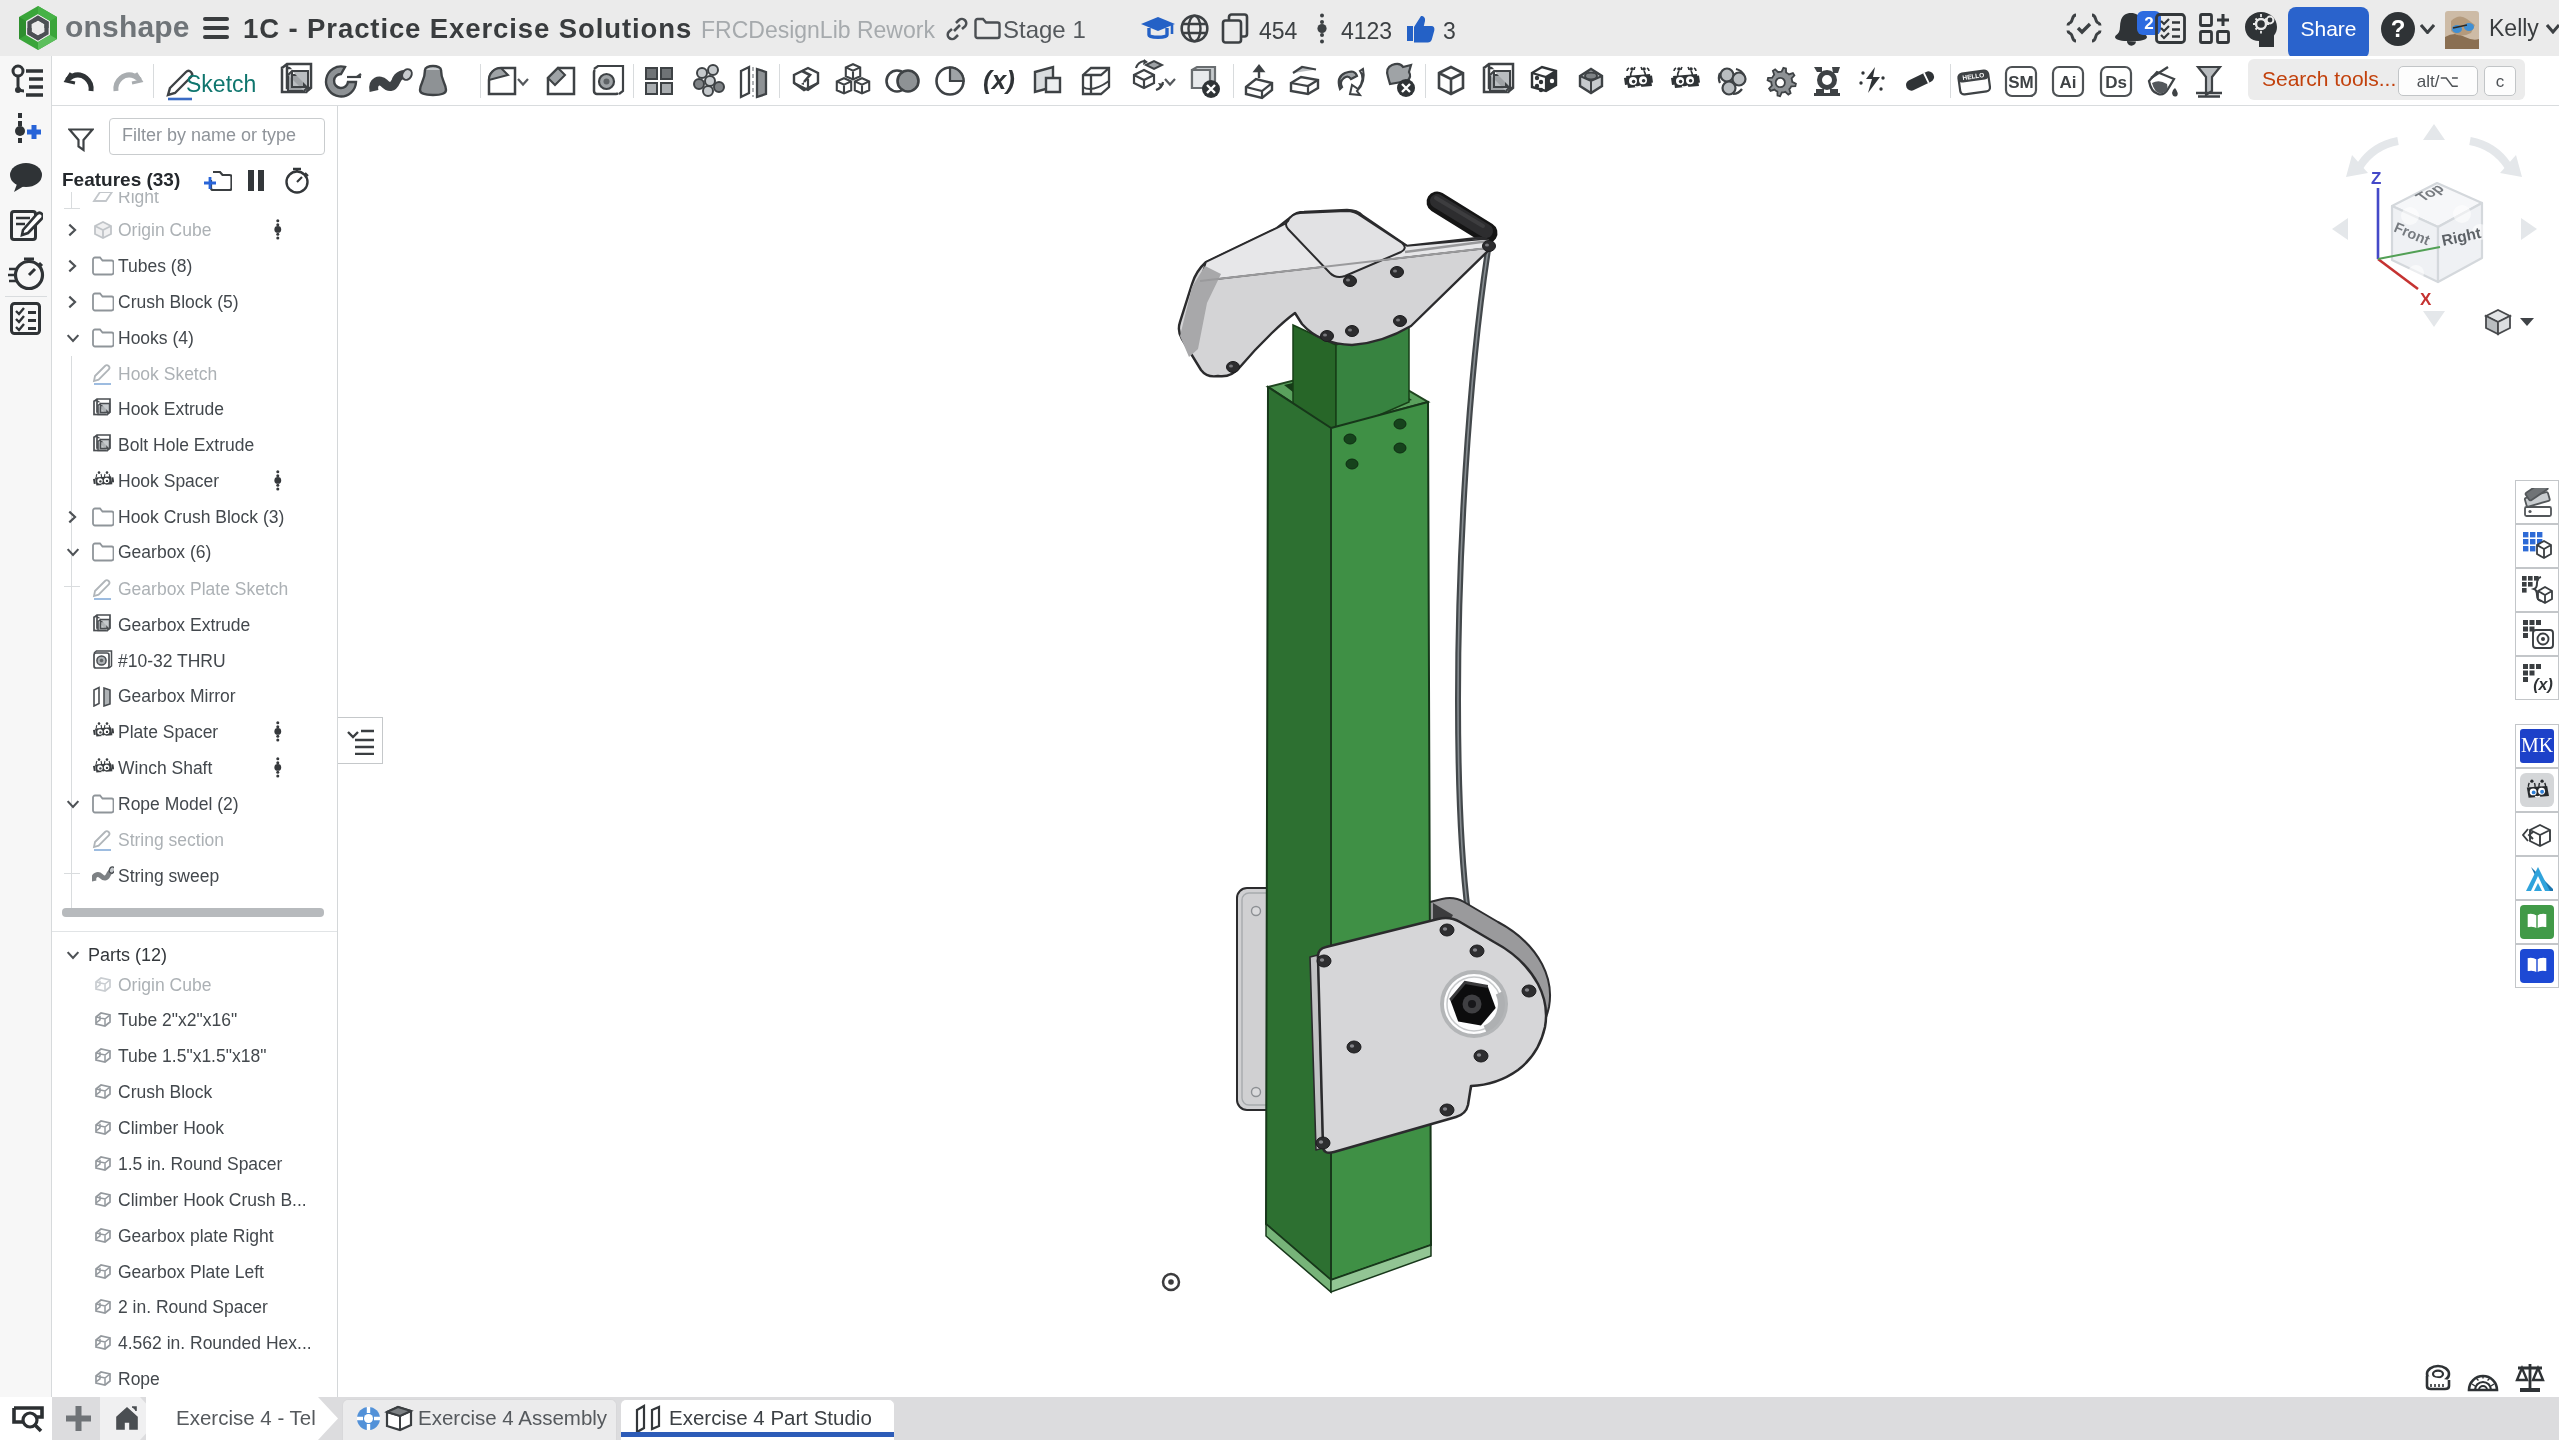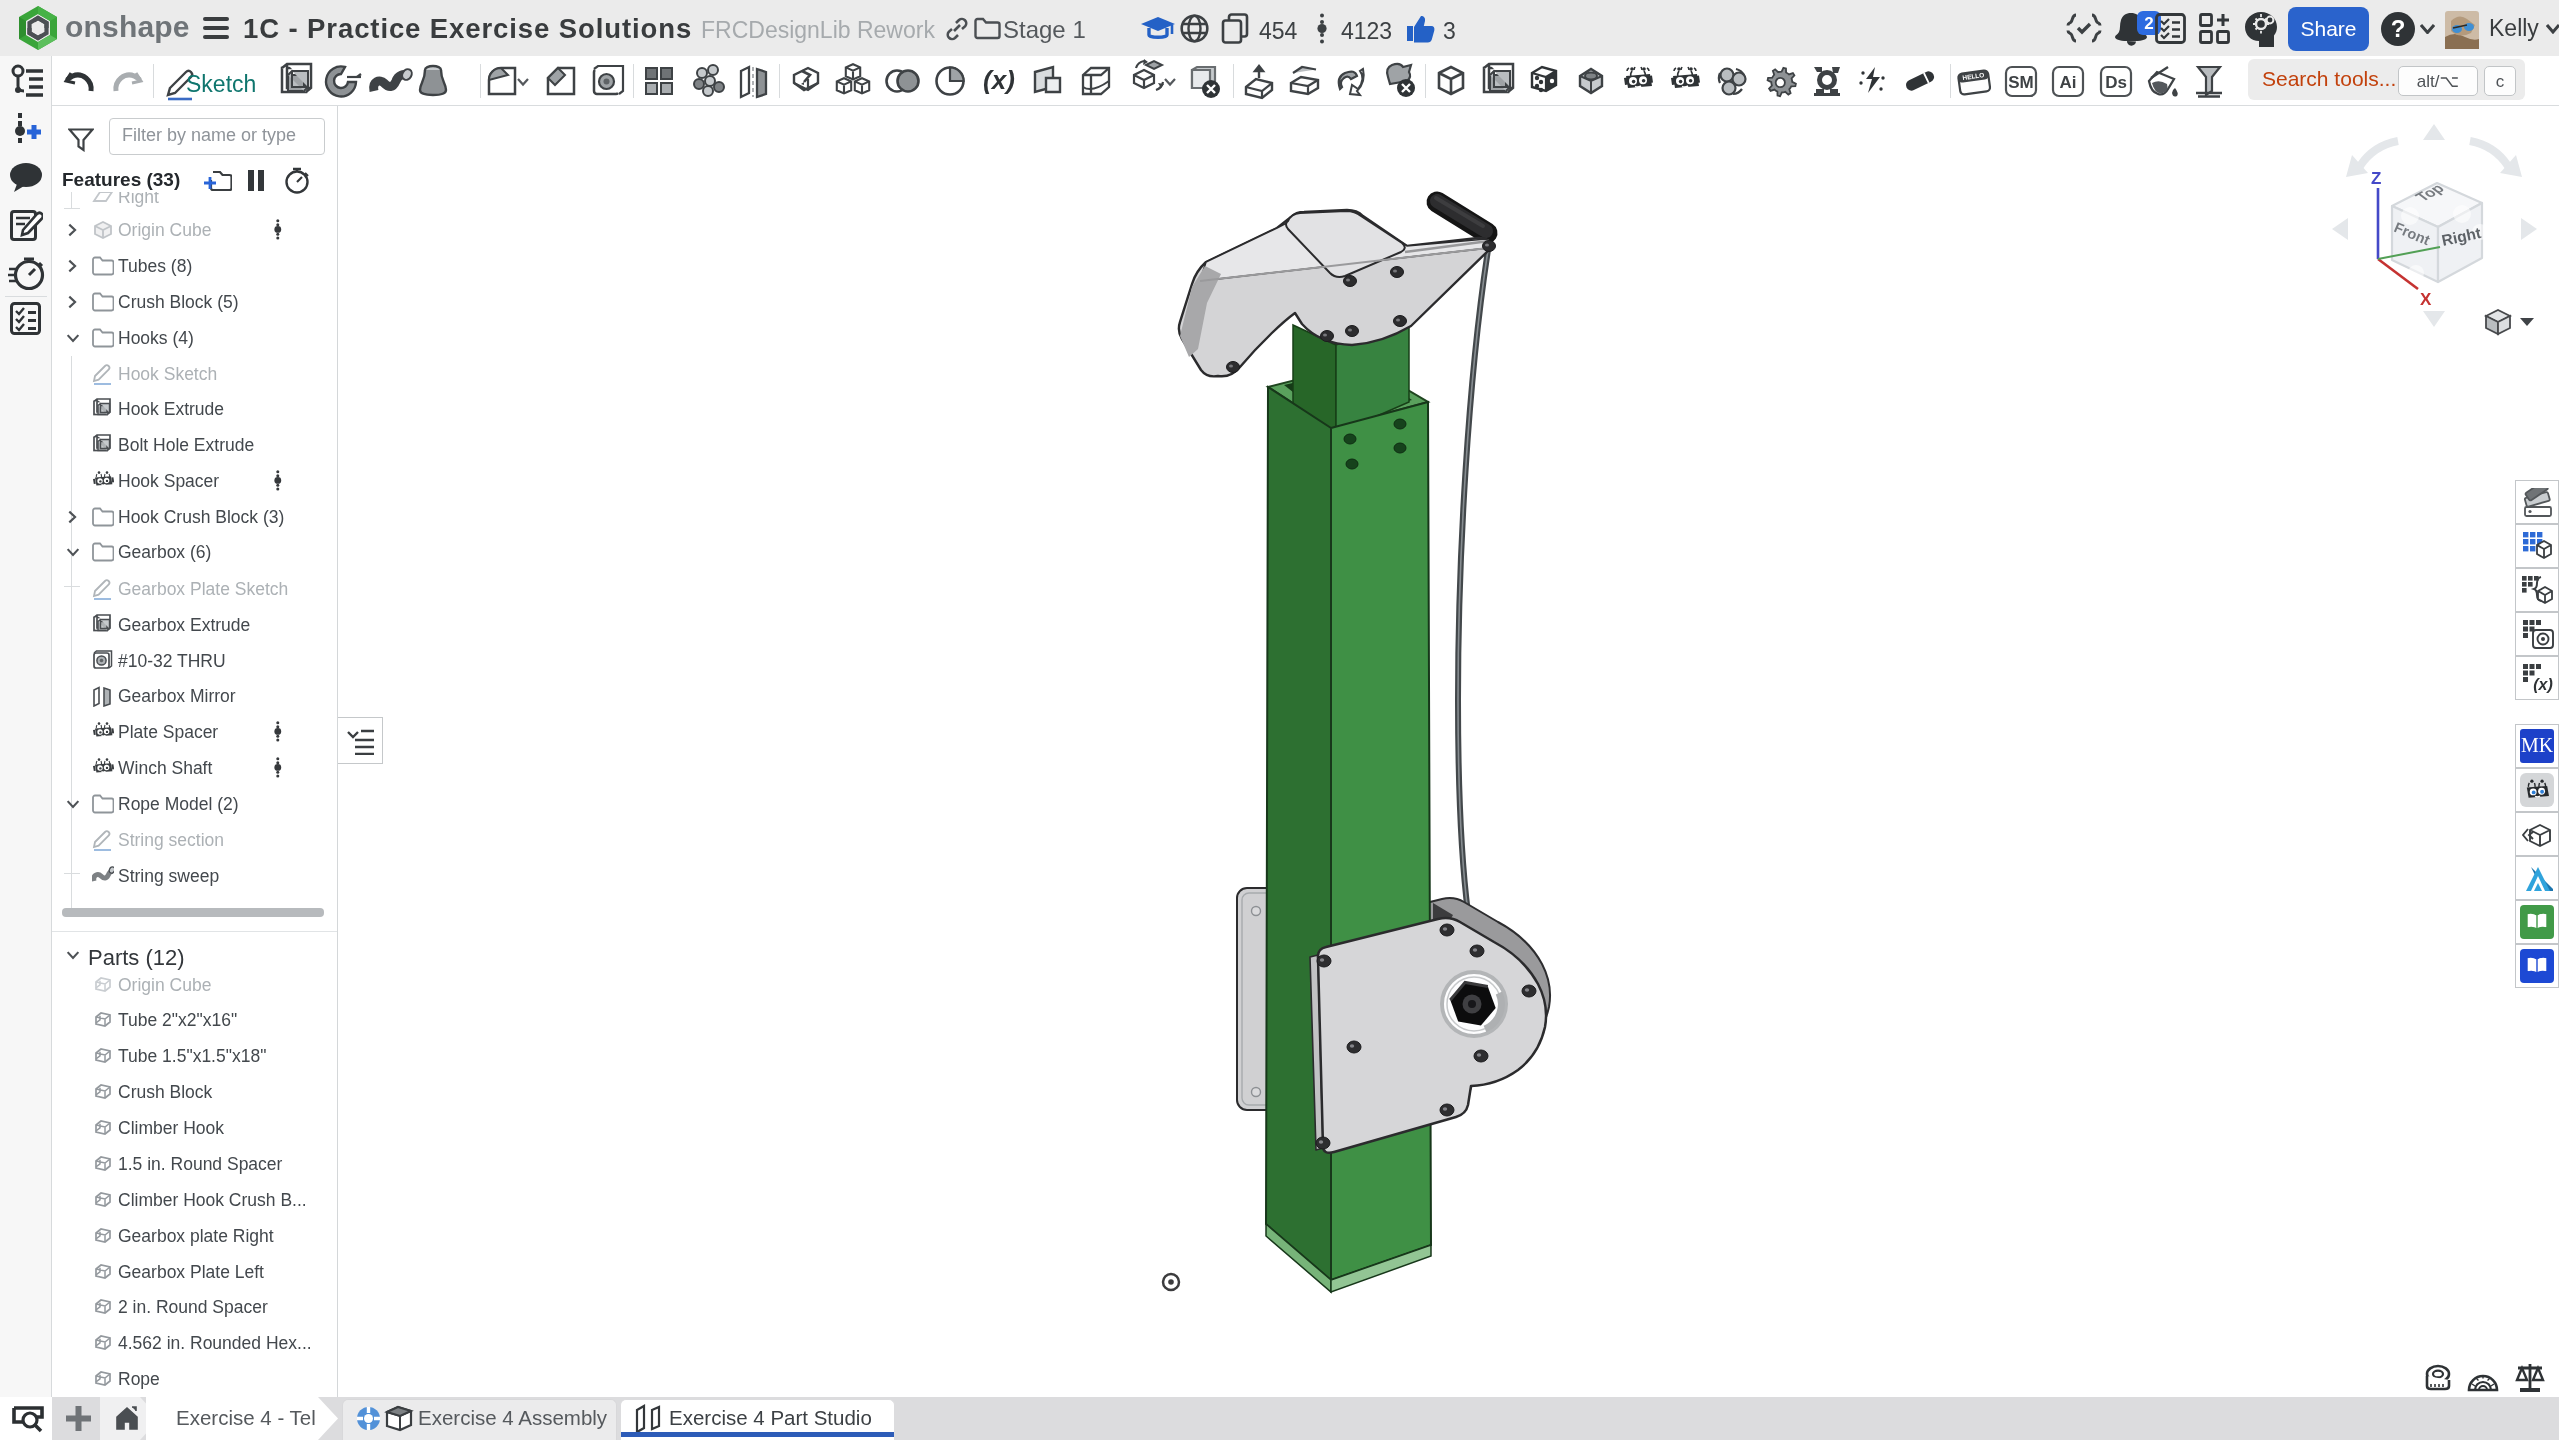--- a/index.html
+++ b/index.html
@@ -269,21 +269,21 @@
       <rect x="1.5" y="18.5" width="11" height="11" rx="1.5" fill="none" stroke="#33373a" stroke-width="2.8"></rect>
       <rect x="18.5" y="18.5" width="11" height="11" rx="1.5" fill="none" stroke="#33373a" stroke-width="2.8"></rect>
       <path d="M24 1 v12 M18 7 h12" stroke="#33373a" stroke-width="3"></path>
     </svg>
     <svg class="abs" style="left:2243px;top:11px" width="36" height="37" viewBox="0 0 36 37">
       <path d="M16 36 v-6 c-8 0 -14 -6 -14 -14 C2 8 9 1 18 1 c9 0 16 6.5 16 15 c0 3 -1 6 -3 8.5 L31 36 Z" fill="#2f3336"></path>
       <circle cx="18" cy="13" r="5" fill="none" stroke="#e9e9e9" stroke-width="2.4"></circle>
       <circle cx="27" cy="9" r="3.4" fill="none" stroke="#e9e9e9" stroke-width="2"></circle>
       <path d="M18 6 v-3 M23 13 h3 M13 13 h-3 M18 20 v2.5 M14.5 9.5 l-2 -2 M21.5 9.5 l2 -2 M14.5 16.5 l-2 2" stroke="#e9e9e9" stroke-width="1.8"></path>
     </svg>
-    <div class="abs" style="left:2288px;top:7px;width:81px;height:44px;background:#2a63cc;border-radius:8px;text-align:center;line-height:44px;font-size:21px;color:#fff">Share</div>
+    <div class="abs" style="left:2288px;top:7px;width:81px;height:52px;background:#2a63cc;border-radius:8px;text-align:center;line-height:44px;font-size:21px;color:#fff">Share</div>
     <svg class="abs" style="left:2380px;top:11px" width="36" height="36" viewBox="0 0 36 36">
       <circle cx="18" cy="18" r="17" fill="#2f3336"></circle>
       <text x="18" y="26" font-size="24" font-weight="bold" fill="#fff" text-anchor="middle">?</text>
     </svg>
     <svg class="abs" style="left:2420px;top:24px" width="15" height="10" viewBox="0 0 15 10">
         <path d="M1 1 L7.5 8.5 L14 1" fill="none" stroke="#3c4043" stroke-width="3"></path>
       </svg>
     <svg class="abs" style="left:2445px;top:11px" width="34" height="38" viewBox="0 0 34 38">
       <rect width="34" height="38" rx="3" fill="#cdbba6"></rect>
       <path d="M0 26 q10 -6 20 0 q8 4 14 2 V38 H0 Z" fill="#8a6f52"></path>
@@ -878,21 +878,21 @@
     </div>
 
     <div class="abs" style="left:10px;top:802px;width:262px;height:9px;background:#b7babd;border-radius:4px"></div>
     <div class="abs" style="left:0;top:825px;width:285px;height:1px;background:#e1e4e6"></div>
 
     <div class="abs" style="left:0;top:826px;width:285px;height:465px;overflow:hidden">
       <div class="row" style="top:5px">
           <svg class="chev" viewBox="0 0 17 17">
             <use href="#s-chevD"></use>
           </svg>
-          <span class="lbl" style="left:36px;font-size:22px;color:#33373b">Parts (12)</span>
+          <span class="lbl" style="left:36px;font-size:18px;color:#33373b">Parts (12)</span>
         </div>
       <div class="row dim" style="top:35px">
           <svg class="ricon" viewBox="0 0 22 22">
             <use href="#s-partd"></use>
           </svg>
           <span class="lbl">Origin Cube</span>
         </div>
       <div class="row" style="top:70px">
           <svg class="ricon" viewBox="0 0 22 22">
             <use href="#s-part"></use>

